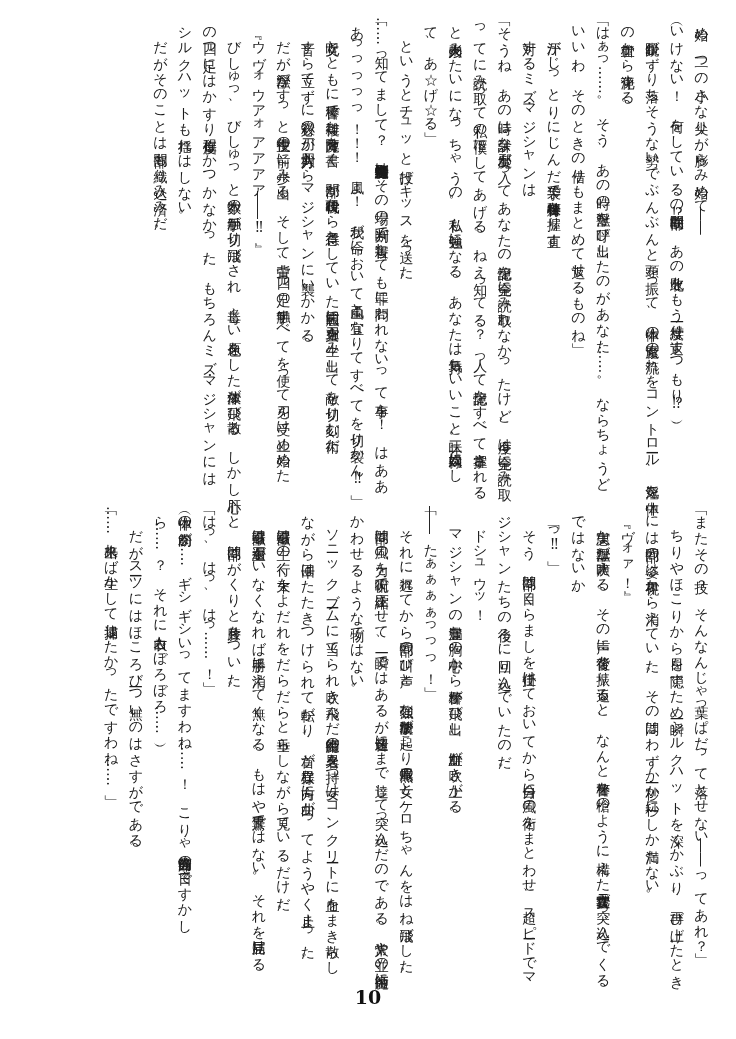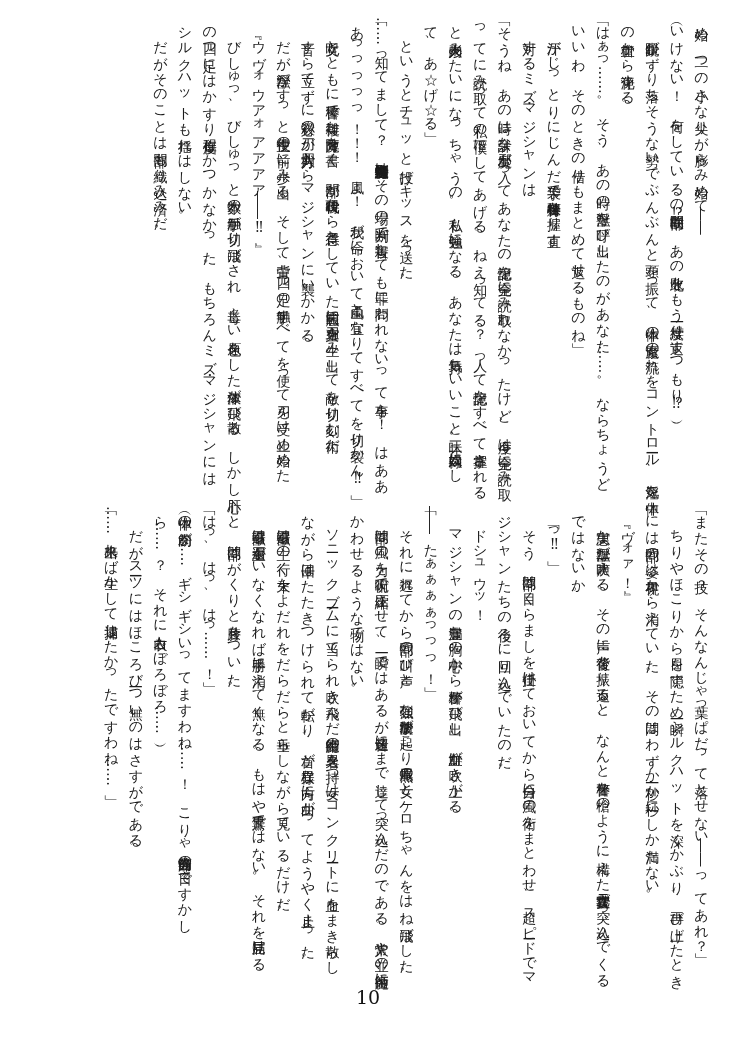--- a/index.html
+++ b/index.html
@@ -25,21 +25,21 @@
   .block-top    { top: 17px;  height: 476px; }
   .block-bottom { top: 506px; height: 476px; }
   .vblock p { margin: 0; padding: 0; text-indent: 0; }
   .page-number {
     position: absolute;
     top: 986px;
     left: 0;
     width: 736px;
     text-align: center;
     font-family: "DejaVu Serif", "Liberation Serif", serif;
-    font-weight: normal;
+    font-weight: bold;
     font-size: 19px;
     color: #111111;
   }
 </style>
 </head>
 <body>
 
 <div class="page">
 
   <div class="vblock block-top">

